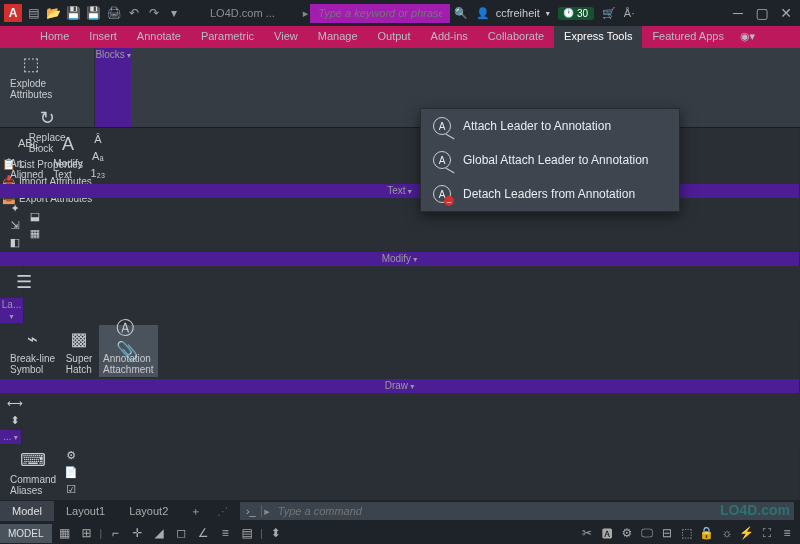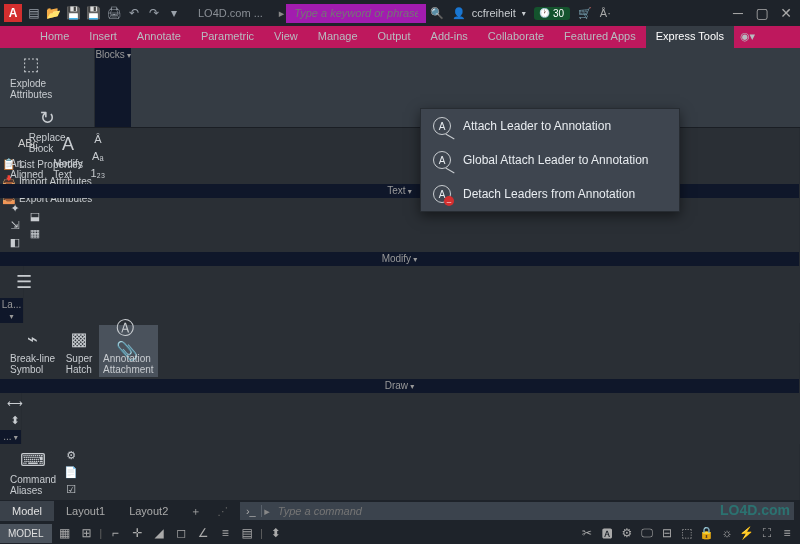--- a/index.html
+++ b/index.html
@@ -3,39 +3,39 @@
 <meta charset="utf-8">
 <style>
   * { box-sizing: border-box; margin: 0; padding: 0; font-family: "Segoe UI", Arial, sans-serif; }
   body { background: #2a2f35; color: #c8ccd0; width: 800px; height: 544px; overflow: hidden; font-size: 11px; position: relative; }
   
   
   .titlebar { height: 26px; background: #1e232a; display: flex; align-items: center; padding: 0 4px; }
   .app-logo { width: 18px; height: 18px; background: #d32f2f; display: inline-flex; align-items: center; justify-content: center; color: #fff; font-weight: bold; font-size: 12px; margin-right: 4px; }
   .qat { display: flex; gap: 4px; }
   .qat-btn { width: 16px; height: 16px; display: inline-flex; align-items: center; justify-content: center; color: #9aa1aa; font-size: 12px; cursor: pointer; }
-  .title-text { color: #8a8f96; margin: 0 16px; font-size: 11px; flex-shrink: 0; }
+  .title-text { color: #8a8f96; margin: 0 28px; font-size: 11px; flex-shrink: 0; }
   .search-box { background: #a21caf; color: #fff; border: none; padding: 3px 8px; font-size: 11px; font-style: italic; width: 140px; height: 19px; }
   .user-area { display: flex; align-items: center; gap: 6px; margin: 0 8px; }
   .user-icon { color: #ccc; }
   .badge { background: #14532d; color: #fff; font-size: 10px; padding: 1px 6px; display: flex; align-items: center; border-radius: 3px; }
   .badge::before { content: "🕐"; font-size: 9px; margin-right: 2px; }
   .sys-btns { display: flex; gap: 4px; margin-left: 8px; }
   .sys-btn { width: 20px; height: 16px; color: #aaa; display: inline-flex; align-items: center; justify-content: center; font-size: 14px; cursor: pointer; }
   
   
   .menubar { height: 22px; background: #be185d; display: flex; padding-left: 30px; }
   .menu-tab { padding: 4px 10px; color: #b8bcc1; font-size: 11px; cursor: pointer; }
   .menu-tab.active { background: #353c44; color: #fff; }
   
   
   .ribbon { height: 80px; background: #353c44; display: flex; border-bottom: 1px solid #1a1e24; }
   .ribbon-group { border-right: 1px solid #272c32; display: flex; flex-direction: column; position: relative; }
   .rg-content { flex: 1; display: flex; align-items: center; padding: 2px 6px; gap: 2px; }
-  .rg-title { text-align: center; font-size: 10px; color: #999; padding: 1px 0 2px; background: #0f172a; }
+  .rg-title { text-align: center; font-size: 10px; color: #999; padding: 1px 0 2px; background: #4c1d95; }
   .rg-title::after { content: " ▾"; font-size: 8px; }
   .big-btn { display: flex; flex-direction: column; align-items: center; justify-content: center; padding: 2px 4px; cursor: pointer; gap: 2px; min-width: 36px; }
   .big-btn .ico { width: 24px; height: 24px; display: flex; align-items: center; justify-content: center; font-size: 18px; color: #c8ccd0; }
   .big-btn .lbl { font-size: 10px; color: #c8ccd0; text-align: left; line-height: 11px; white-space: pre; }
   .small-col { display: flex; flex-direction: column; gap: 1px; }
   .small-btn { display: flex; align-items: center; gap: 3px; font-size: 10px; color: #c8ccd0; cursor: pointer; padding: 1px 2px; }
   .small-btn .ico { width: 14px; height: 14px; display: inline-flex; align-items: center; justify-content: center; font-size: 11px; }
   
   
   .dropdown { position: absolute; top: 108px; left: 420px; width: 260px; background: #3e454f; border: 1px solid #272c32; box-shadow: 0 4px 12px rgba(0,0,0,0.5); z-index: 50; }
@@ -99,22 +99,22 @@
 <div class="menubar">
   <span class="menu-tab">Home</span>
   <span class="menu-tab">Insert</span>
   <span class="menu-tab">Annotate</span>
   <span class="menu-tab">Parametric</span>
   <span class="menu-tab">View</span>
   <span class="menu-tab">Manage</span>
   <span class="menu-tab">Output</span>
   <span class="menu-tab">Add-ins</span>
   <span class="menu-tab">Collaborate</span>
+  <span class="menu-tab active">Express Tools</span>
   <span class="menu-tab">Featured Apps</span>
-  <span class="menu-tab active">Express Tools</span>
   <span class="menu-tab" style="padding:4px 6px">◉▾</span>
 </div>
 
 <div class="ribbon">
   <div class="ribbon-group">
     <div class="rg-content">
       <divets class="big-btn">
           <span class="ico">⬚</span>
           <span class="lbl">Explode
 Attributes</span>

